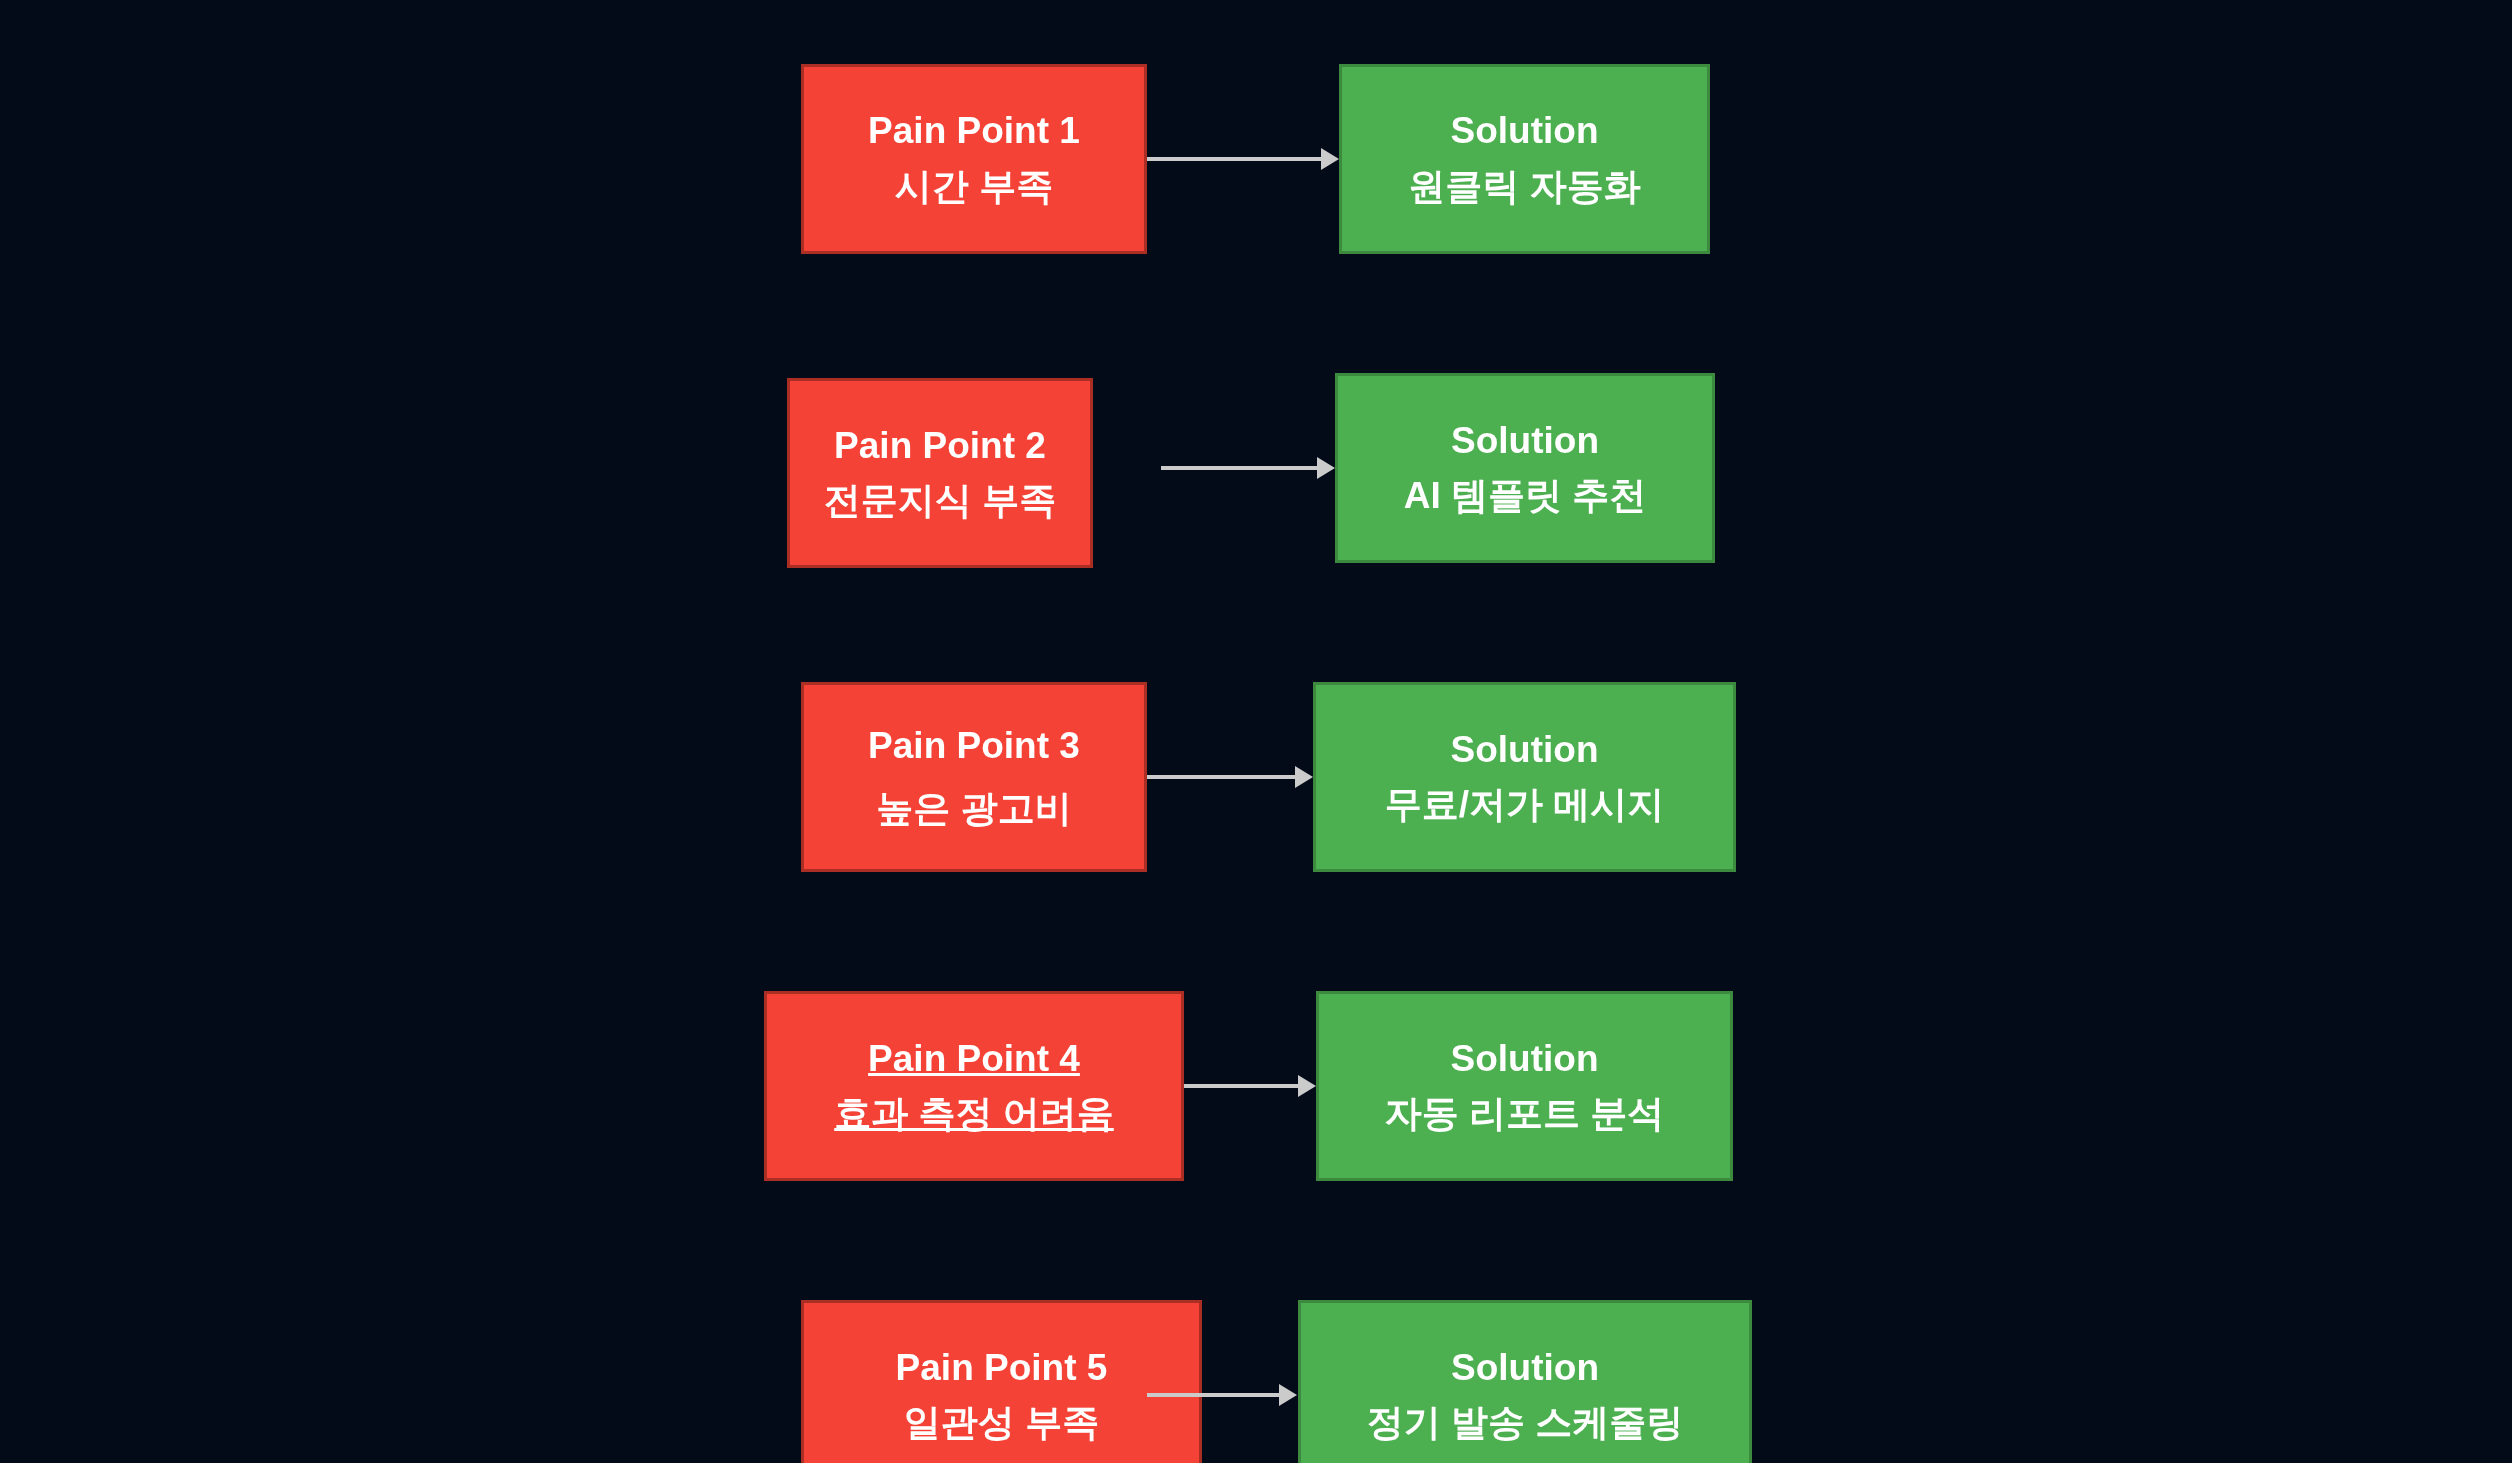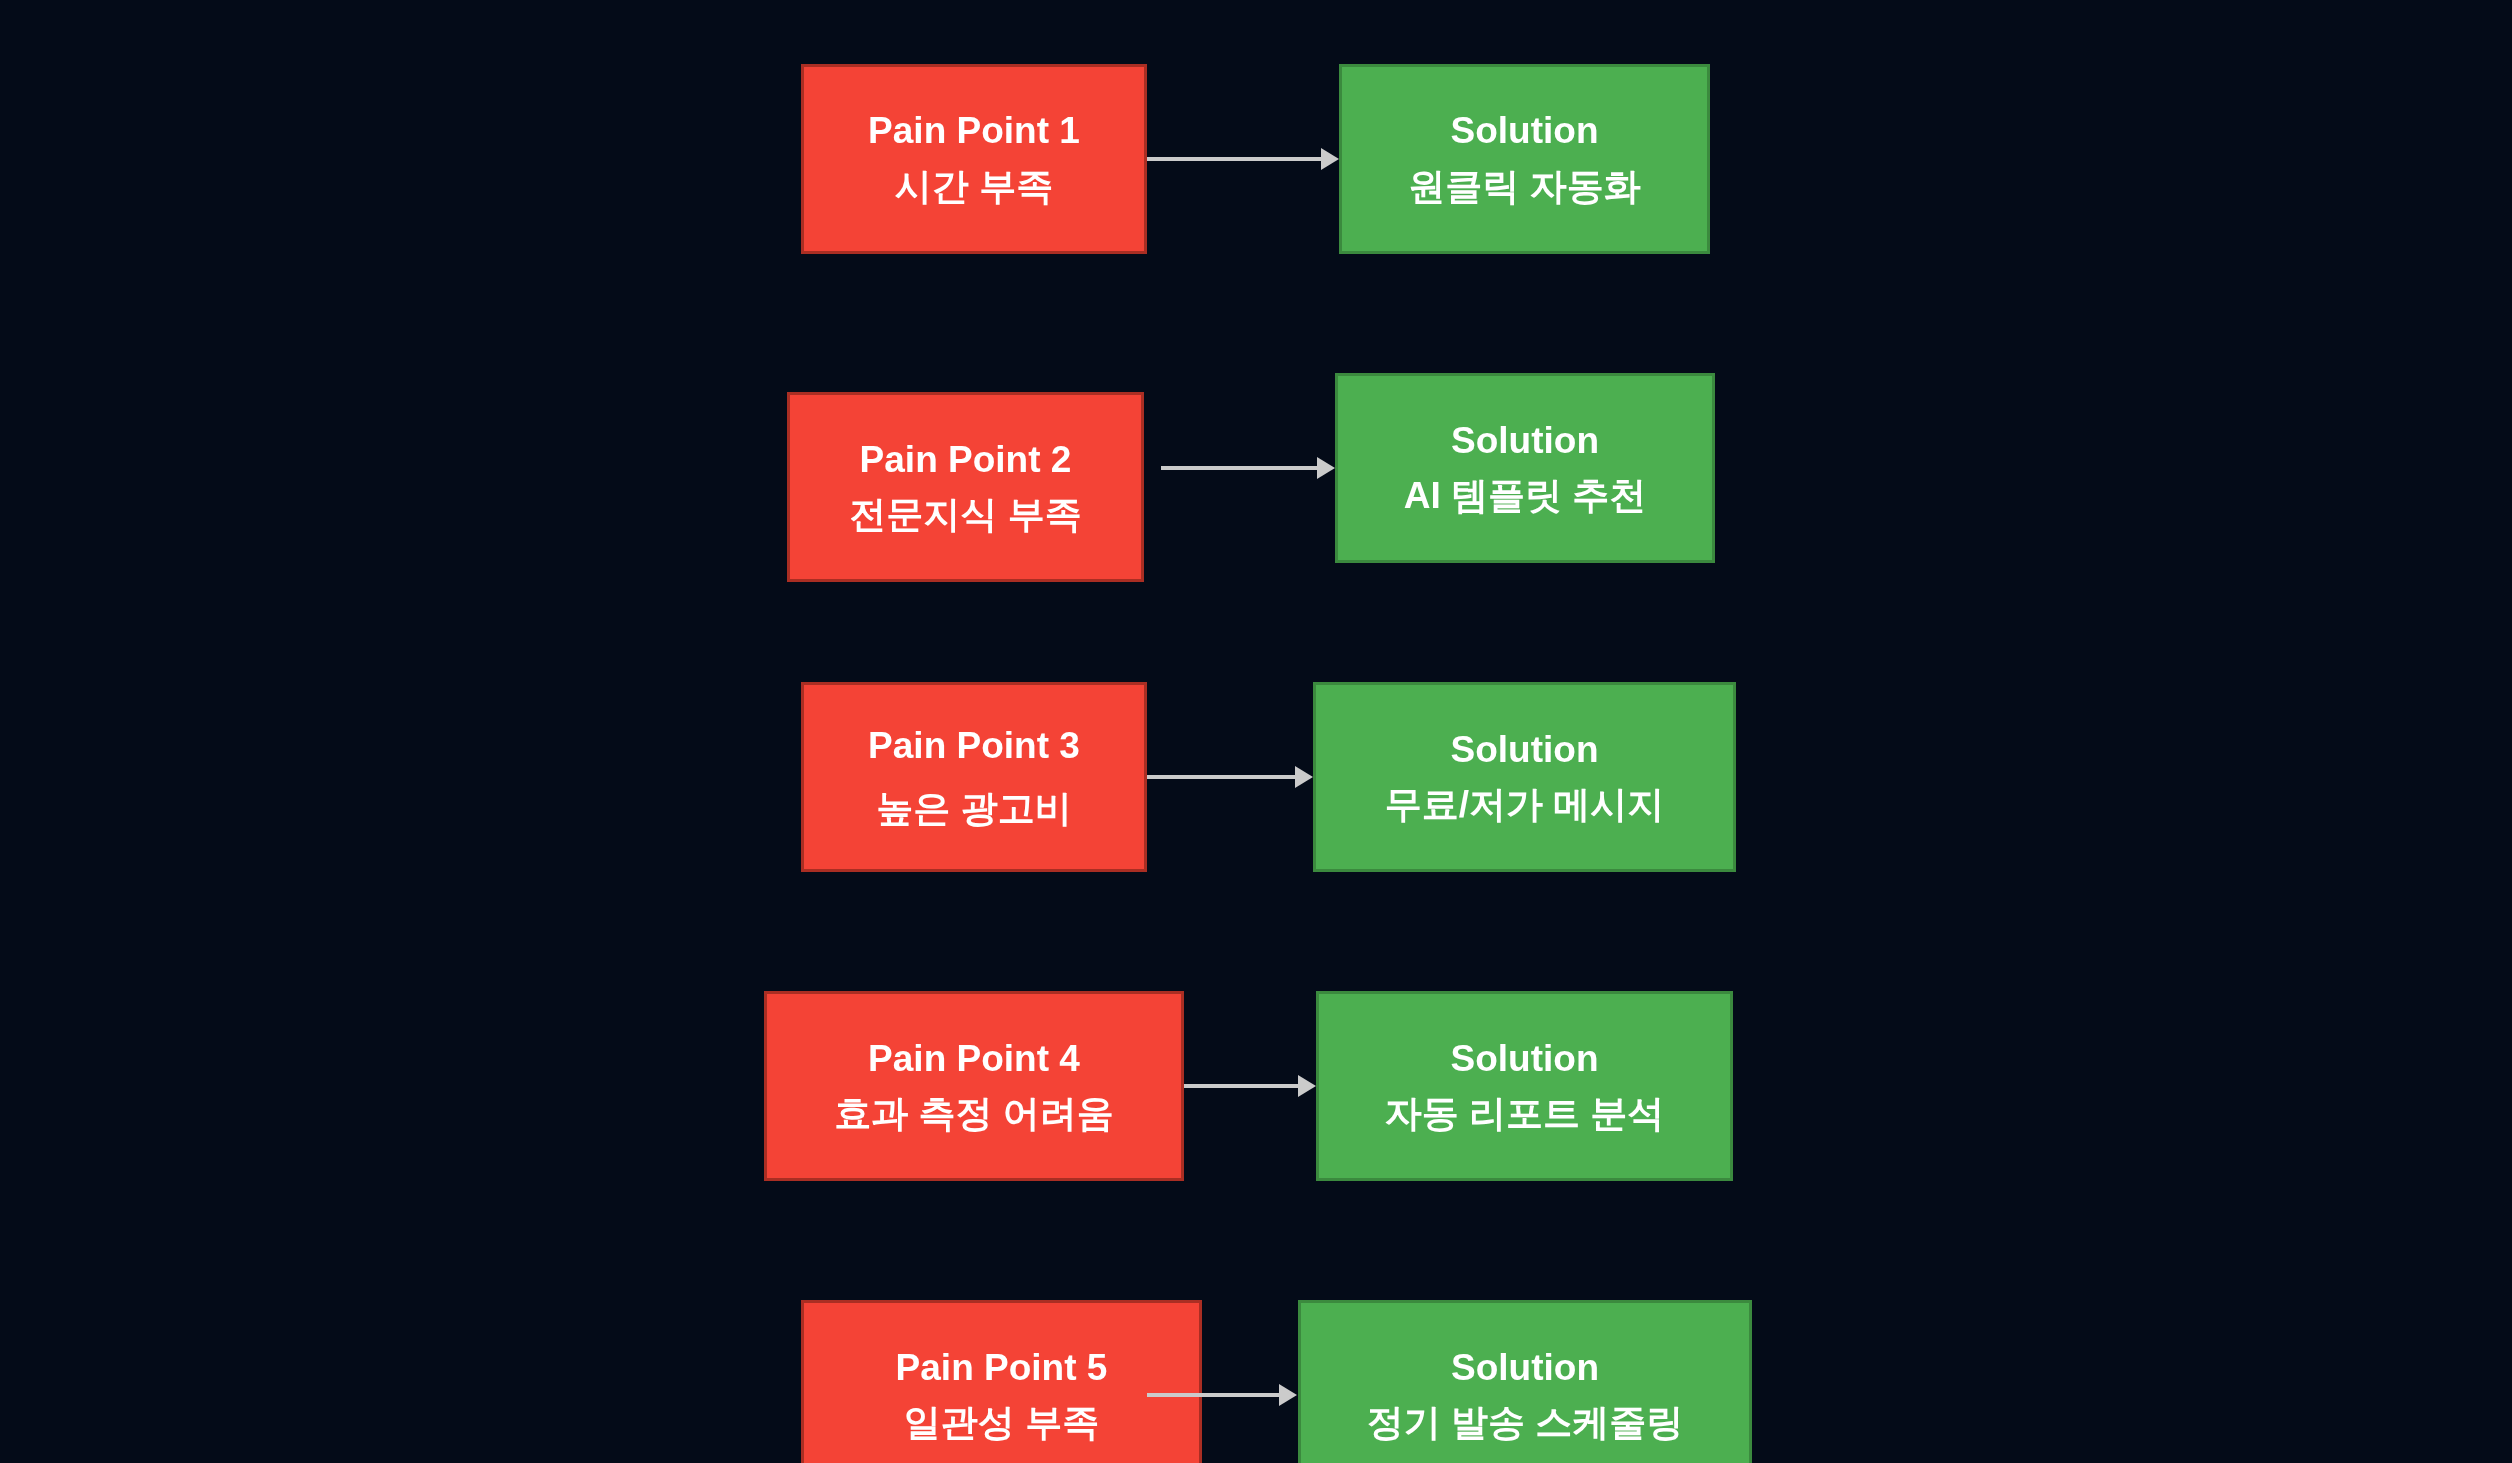--- a/index.html
+++ b/index.html
@@ -65,21 +65,21 @@
   </div>
   <div class="arrow" style="left:1147px;top:102px;width:192px;">
     <div class="arrow-line"></div>
     <div class="arrow-head"></div>
   </div>
   <div class="box sol" style="left:1339px;top:17.5px;width:371px;">
     <span>Solution</span>
     <span>원클릭 자동화</span>
   </div>
 
-  <div class="box pain" style="left:787px;top:346px;width:357px;">
+  <div class="box pain" style="left:787px;top:332px;width:306px;">
     <span>Pain Point 2</span>
     <span>전문지식 부족</span>
   </div>
   <div class="arrow" style="left:1161px;top:411px;width:174px;">
     <div class="arrow-line"></div>
     <div class="arrow-head"></div>
   </div>
   <div class="box sol" style="left:1335px;top:327px;width:380px;">
     <span>Solution</span>
     <span>AI 템플릿 추천</span>
@@ -91,21 +91,21 @@
   </div>
   <div class="arrow" style="left:1147px;top:720px;width:166px;">
     <div class="arrow-line"></div>
     <div class="arrow-head"></div>
   </div>
   <div class="box sol" style="left:1313px;top:636px;width:423px;">
     <span>Solution</span>
     <span>무료/저가 메시지</span>
   </div>
 
-  <div class="box pain" style="left:764px;top:945px;width:420px;">
+  <div class="box pain" style="left:764px;top:945px;width:420px;text-decoration:underline;">
     <span>Pain Point 4</span>
     <span>효과 측정 어려움</span>
   </div>
   <div class="arrow" style="left:1184px;top:1029px;width:132px;">
     <div class="arrow-line"></div>
     <div class="arrow-head"></div>
   </div>
   <div class="box sol" style="left:1316px;top:945px;width:417px;">
     <span>Solution</span>
     <span>자동 리포트 분석</span>

